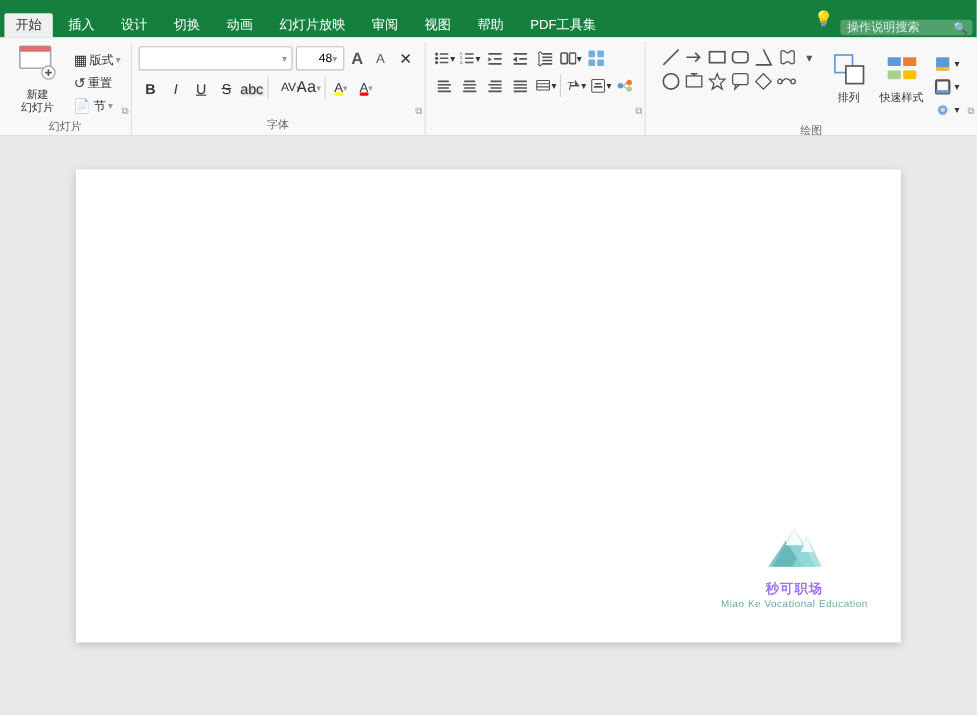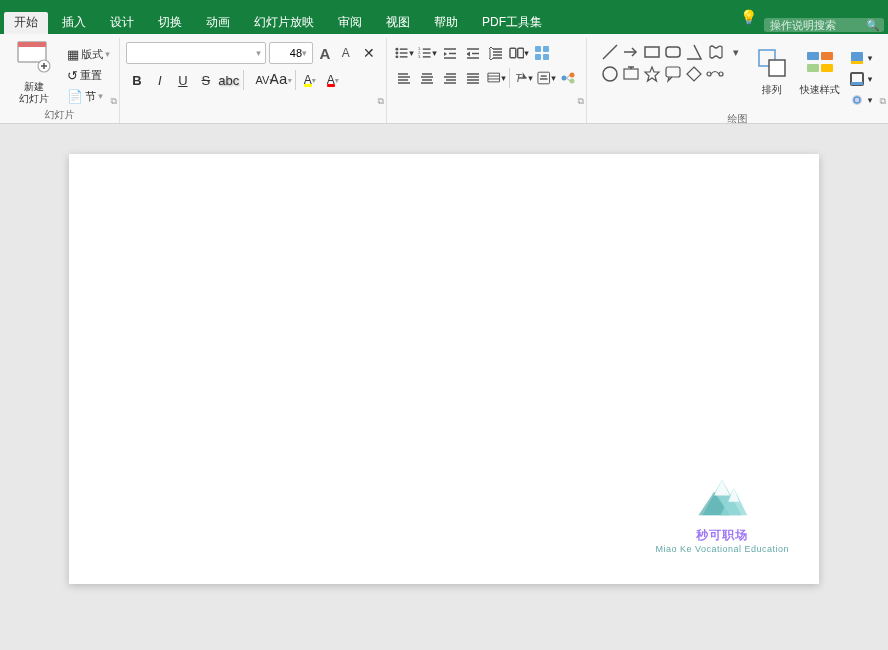--- a/index.html
+++ b/index.html
@@ -418,20 +418,21 @@
           <span style="font-size:8px;color:#999;">▾</span>
         </div>
         <div class="fmt-btn">
           <span style="font-size:12px;position:relative;">
             A<span style="position:absolute;bottom:0;left:0;width:100%;height:3px;background:#ff0000;display:block;border-radius:1px;"></span>
           </span>
           <span style="font-size:8px;color:#999;">▾</span>
         </div>
       </div>
     </div>
+    <div class="ribbon-group-label">字体</div>
     <div class="ribbon-group-expand">⧉</div>
   </div>
 
   <div class="ribbon-group" style="min-width:200px;">
     <div class="ribbon-group-content" style="flex-direction:column;gap:2px;padding-top:4px;">
 
       <div class="para-row">
         <div class="para-btn">
           <svg width="16" height="16" viewBox="0 0 16 16">
               <circle cx="3" cy="4" r="1.5" fill="#555"></circle>

